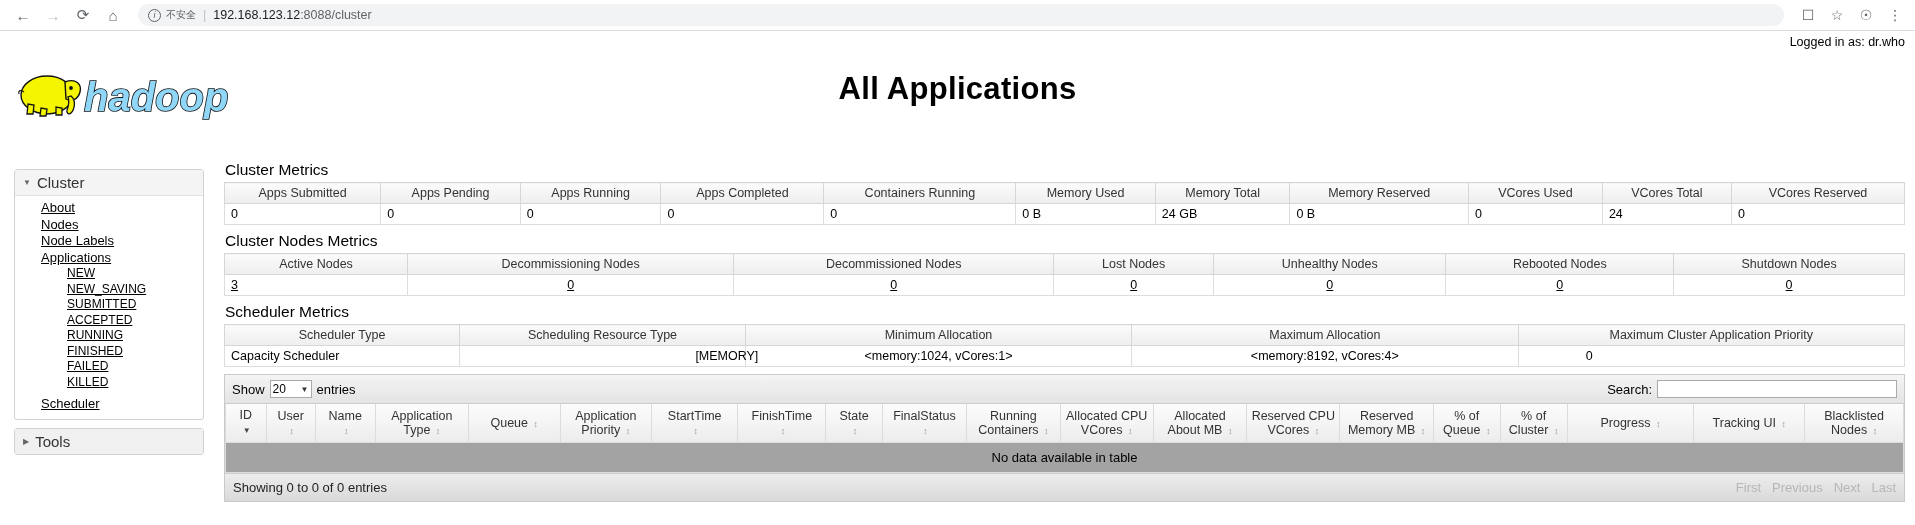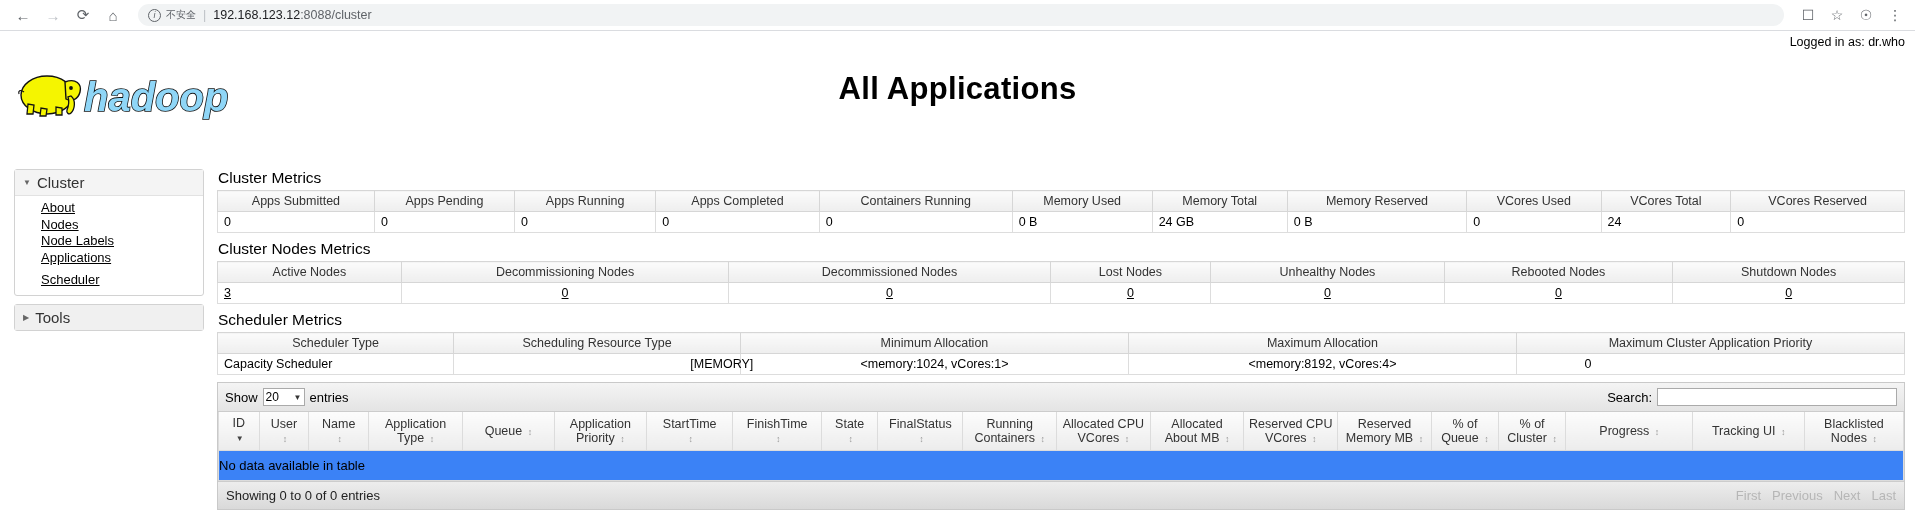--- a/index.html
+++ b/index.html
@@ -66,21 +66,21 @@
   .caret-down{ font-size:8px; color:#666; }
   .caret-right{ font-size:8px; color:#666; }
   .side-links{ padding:4px 0 0 26px; }
   .side-links a{
     display:block; color:#000; line-height:16.5px; font-size:13px;
   }
   .side-sub{ padding-left:26px; }
   .side-sub a{ font-size:12px; line-height:15.5px; }
 
   
-  .content{ position:absolute; left:217px; top:130px; right:10px;margin-top:8px; }
+  .content{ position:absolute; left:224px; top:130px; right:10px; }
   .sec-title{ font-size:15.5px; color:#000; margin:0 0 3px 1px; }
   table.metrics{
     width:100%; border-collapse:collapse; border:1px solid #ccc;
     font-size:12.5px; margin-bottom:7px; background:#fff;
   }
   table.metrics th{
     background:linear-gradient(#fbfbfb,#eeeeee);
     border:1px solid #d6d6d6; font-weight:normal; padding:3px 4px;
     text-align:center; color:#333; white-space:nowrap;
   }
@@ -113,22 +113,22 @@
   table.dt th{
     background:linear-gradient(#fcfcfc,#ececec);
     border:1px solid #dcdcdc; border-top:none;
     font-weight:normal; color:#333; padding:4px 3px; vertical-align:middle;
     line-height:14px; position:relative;
   }
   table.dt th .lbl{ display:inline; }
   .sort{ color:#999; font-size:9px; margin-left:2px; }
   .sort-desc{ color:#444; font-size:8px; margin-left:2px; }
   .nodata{
-    padding:7px 0; font-size:13px; border:1px solid #dcdcdc;
-    border-top:none; color:#000; background:#3b82f6;
+    text-align:center; padding:7px 0; font-size:13px; border:1px solid #dcdcdc;
+    border-top:none; color:#000; background:#a3a3a3;
   }
   .dt-bottom{
     background:linear-gradient(#ededed,#d9d9d9); border-top:1px solid #ccc;
     padding:6px 8px; display:flex; align-items:center; justify-content:space-between;
     font-size:13px; color:#222;
   }
   .pager{ display:flex; gap:11px; color:#b6b6b6; }
 </style>
 </head>
 <body>
@@ -181,20 +181,30 @@
     <div class="side-box">
       <div class="side-head">
         <span class="caret-down">▼</span>
         <span>Cluster</span>
       </div>
       <div class="side-links">
         <a href="#">About</a>
         <a href="#">Nodes</a>
         <a href="#">Node Labels</a>
         <a href="#">Applications</a>
+        <div class="side-sub">
+          <a href="#">NEW</a>
+          <a href="#">NEW_SAVING</a>
+          <a href="#">SUBMITTED</a>
+          <a href="#">ACCEPTED</a>
+          <a href="#">RUNNING</a>
+          <a href="#">FINISHED</a>
+          <a href="#">FAILED</a>
+          <a href="#">KILLED</a>
+        </div>
         <a href="#" style="margin-top:6px">Scheduler</a>
       </div>
     </div>
 
     <div class="side-box" style="padding:0">
       <div class="side-head plain">
         <span class="caret-right">▶</span>
         <span>Tools</span>
       </div>
     </div>

